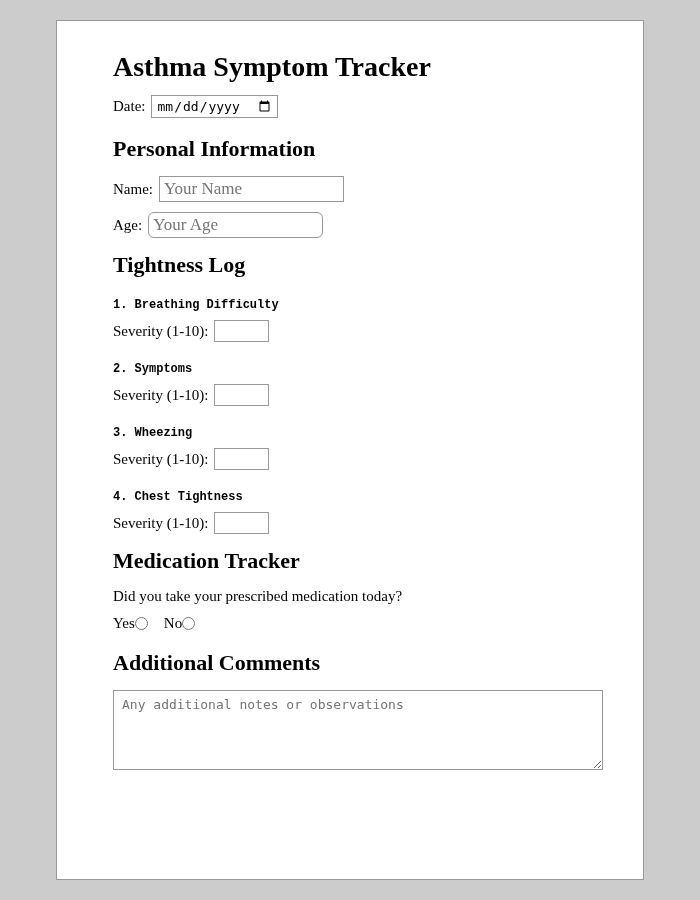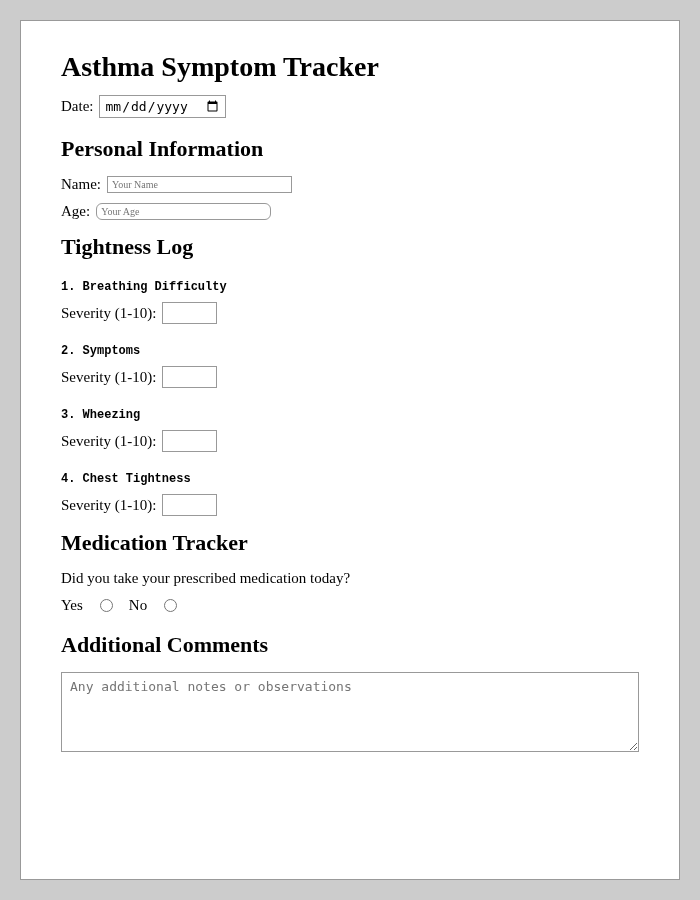--- a/index.html
+++ b/index.html
@@ -14,23 +14,23 @@
       justify-content: center;
       align-items: flex-start;
       min-height: 900px;
       padding: 20px;
       font-family: Times New Roman, serif;
     }
 
     .page-container {
       background: #fff;
       border: 1px solid #999;
-      width: 660px;
+      width: 588px;
       min-height: 860px;
-      padding: 30px 40px 40px 40px;
+      padding: 30px 40px 40px 56px;
     }
 
     .app-title {
       font-size: 28px;
       font-weight: bold;
       margin-bottom: 12px;
       font-family: Times New Roman, serif;
     }
 
     .date-row {
@@ -68,21 +68,21 @@
     }
 
     .field-row label {
       margin-right: 6px;
       font-size: 15px;
     }
 
     .field-row input[type="text"] {
       border: 1px solid #999;
       padding: 2px 4px;
-      font-size: 10px;
+      font-size: 17px;
       font-family: Times New Roman, serif;
       color: #ec4899;
     }
 
     .name-input {
       width: 185px;
     }
 
     .age-input {
       width: 175px;
@@ -137,21 +137,21 @@
       align-items: center;
       gap: 6px;
       font-size: 15px;
       margin-bottom: 4px;
     }
 
     .radio-row label {
       margin-right: 10px;
       display: flex;
       align-items: center;
-      gap: 17px;
+      gap: 0;
       justify-content: space-between;
     }
 
     .additional-section {
       margin-top: 18px;
     }
 
     .additional-section textarea {
       width: 100%;
       height: 80px;

